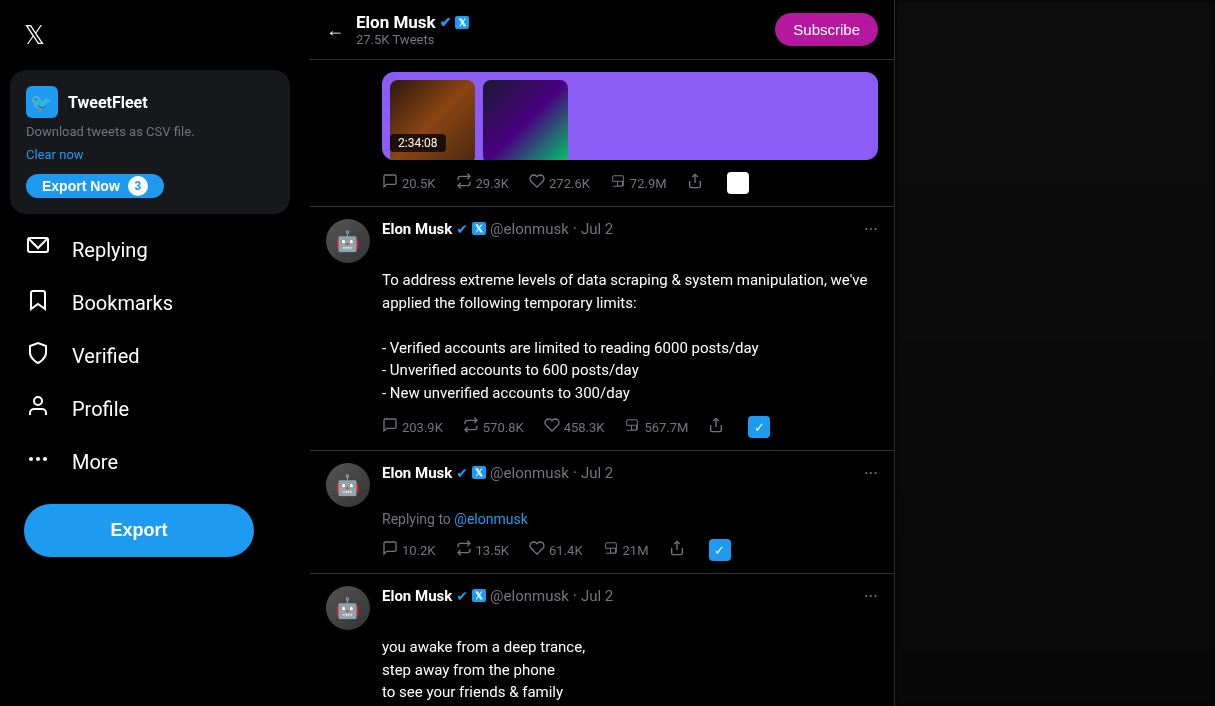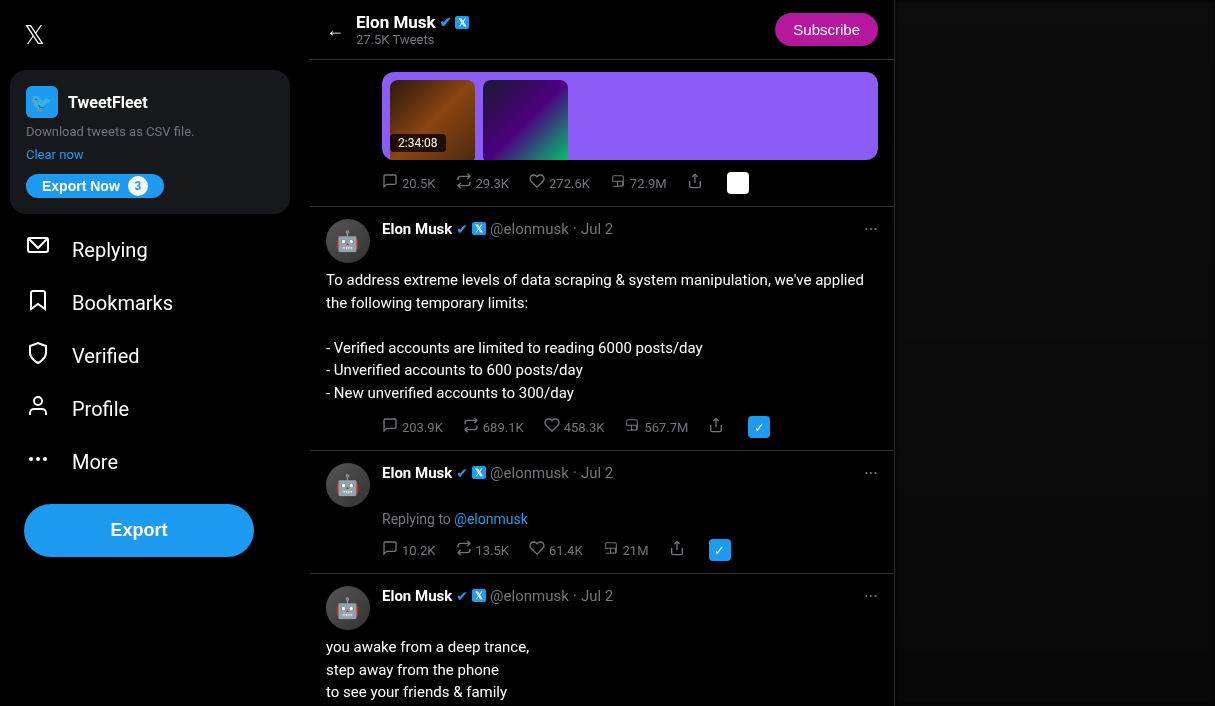--- a/index.html
+++ b/index.html
@@ -248,20 +248,21 @@
       font-size: 15px;
     }
     .tweet-more {
       margin-left: auto;
       color: #71767b;
       cursor: pointer;
       font-size: 18px;
     }
     .tweet-body {
       margin-top: 6px;
+      margin-left: 56px;
       font-size: 15px;
       line-height: 1.5;
     }
     .tweet-actions {
       display: flex;
       align-items: center;
       gap: 0;
       margin-top: 12px;
       margin-left: 56px;
       color: #71767b;
@@ -529,21 +530,21 @@
       </div>
       <div class="action-group">
         <span class="action-icon">
           <svg width="16" height="16" viewBox="0 0 24 24" fill="none" stroke="currentColor" stroke-width="2">
               <polyline points="17 1 21 5 17 9"></polyline>
               <path d="M3 11V9a4 4 0 0 1 4-4h14"></path>
               <polyline points="7 23 3 19 7 15"></polyline>
               <path d="M21 13v2a4 4 0 0 1-4 4H3"></path>
             </svg>
         </span>
-        <span>689.1K</span>
+        <span>570.8K</span>
       </div>
       <div class="action-group">
         <span class="action-icon">
           <svg width="16" height="16" viewBox="0 0 24 24" fill="none" stroke="currentColor" stroke-width="2">
               <path d="M20.84 4.61a5.5 5.5 0 0 0-7.78 0L12 5.67l-1.06-1.06a5.5 5.5 0 0 0-7.78 7.78l1.06 1.06L12 21.23l7.78-7.78 1.06-1.06a5.5 5.5 0 0 0 0-7.78z"></path>
             </svg>
         </span>
         <span>458.3K</span>
       </div>
       <div class="action-group">

